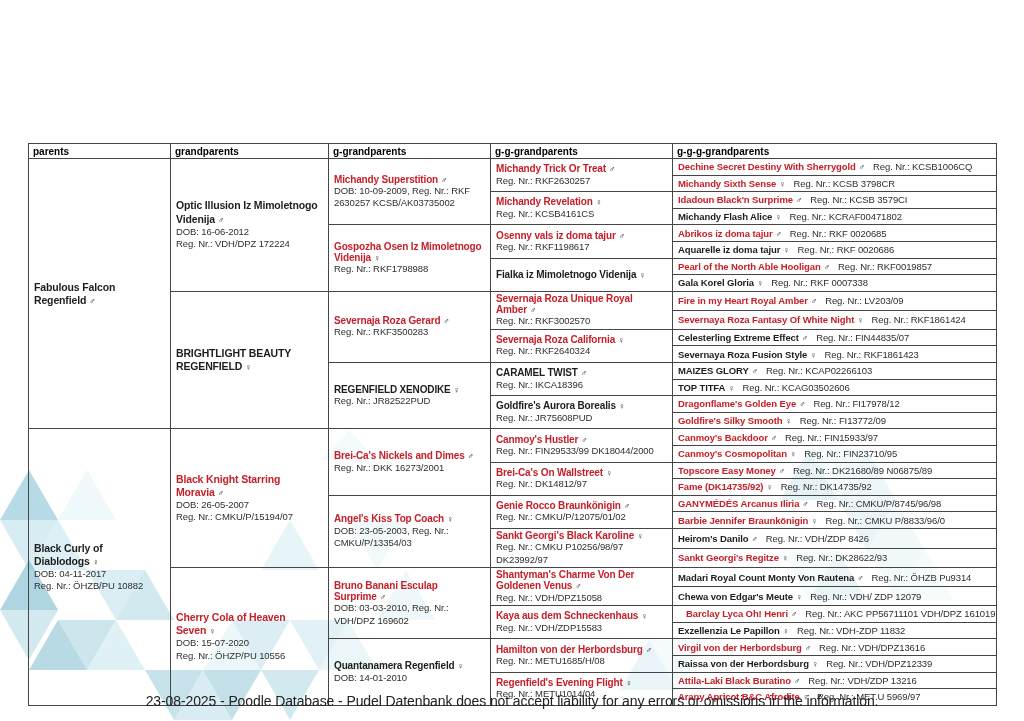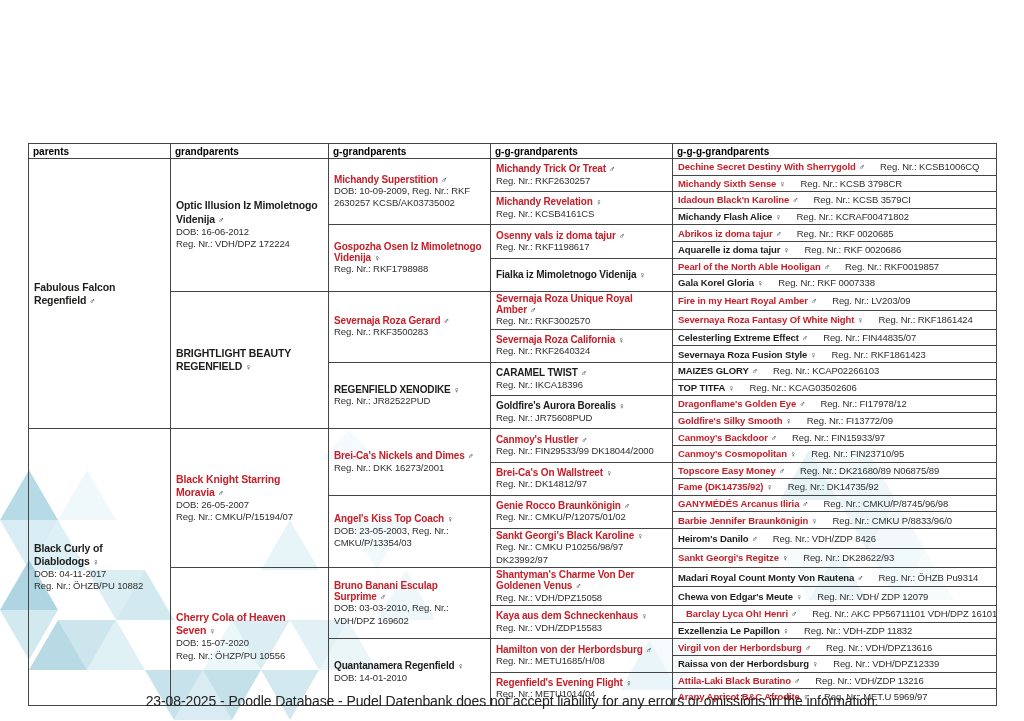--- a/index.html
+++ b/index.html
@@ -21,21 +21,21 @@
     font-size:10px;font-weight:bold;text-align:left;
     padding:1px 4px;color:#000;background:#fff;
   }
   td.c{vertical-align:middle;padding:1px 5px;background:transparent;}
   .nm{font-weight:bold;font-size:10.5px;line-height:1.25;letter-spacing:-0.15px;}
   .c3 .nm,.c4 .nm{font-size:10px;line-height:1.12;}
   .sb{font-size:9.5px;line-height:1.3;color:#2e2e2e;letter-spacing:-0.1px;}
   .sb:empty{display:none;}
   .c5{font-size:9.5px;white-space:nowrap;overflow:hidden;letter-spacing:-0.1px;}
   .c5 .dog{font-weight:bold;}
-  .rg{margin-left:15px;color:#2e2e2e;font-weight:normal;}
+  .rg{margin-left:8px;color:#2e2e2e;font-weight:normal;}
   .rg:empty{display:none;}
   .sx{font-size:8.5px;color:#222;margin-left:3px;font-weight:normal;}
   .footer{
     position:absolute;left:0;top:693px;width:1024px;z-index:1;
     text-align:center;font-size:14px;color:#222;letter-spacing:-0.1px;
   }
 </style>
 </head>
 <body>
 
@@ -114,21 +114,21 @@
       <td class="c c5"><span class="dog" style="color: rgb(197, 32, 42);">Dechine Secret Destiny With Sherrygold</span><span class="sx">♂</span><span class="rg">Reg. Nr.: KCSB1006CQ</span></td>
     </tr>
     <tr>
       <td class="c c5"><span class="dog" style="color: rgb(197, 32, 42);">Michandy Sixth Sense</span><span class="sx">♀</span><span class="rg">Reg. Nr.: KCSB 3798CR</span></td>
     </tr>
     <tr>
       <td class="c c4" rowspan="2">
           <div class="nm"><span class="dog" style="color: rgb(197, 32, 42);">Michandy Revelation</span><span class="sx">♀</span></div>
           <div class="sb">Reg. Nr.: KCSB4161CS</div>
         </td>
-      <td class="c c5"><span class="dog" style="color: rgb(197, 32, 42);">Idadoun Black'n Karoline</span><span class="sx">♂</span><span class="rg">Reg. Nr.: KCSB 3579CI</span></td>
+      <td class="c c5"><span class="dog" style="color: rgb(197, 32, 42);">Idadoun Black'n Surprime</span><span class="sx">♂</span><span class="rg">Reg. Nr.: KCSB 3579CI</span></td>
     </tr>
     <tr>
       <td class="c c5"><span class="dog" style="color: rgb(29, 29, 27);">Michandy Flash Alice</span><span class="sx">♀</span><span class="rg">Reg. Nr.: KCRAF00471802</span></td>
     </tr>
     <tr>
       <td class="c c3" rowspan="4">
           <div class="nm"><span class="dog" style="color: rgb(197, 32, 42);">Gospozha Osen Iz Mimoletnogo Videnija</span><span class="sx">♀</span></div>
           <div class="sb">Reg. Nr.: RKF1798988</div>
         </td>
       <td class="c c4" rowspan="2">

